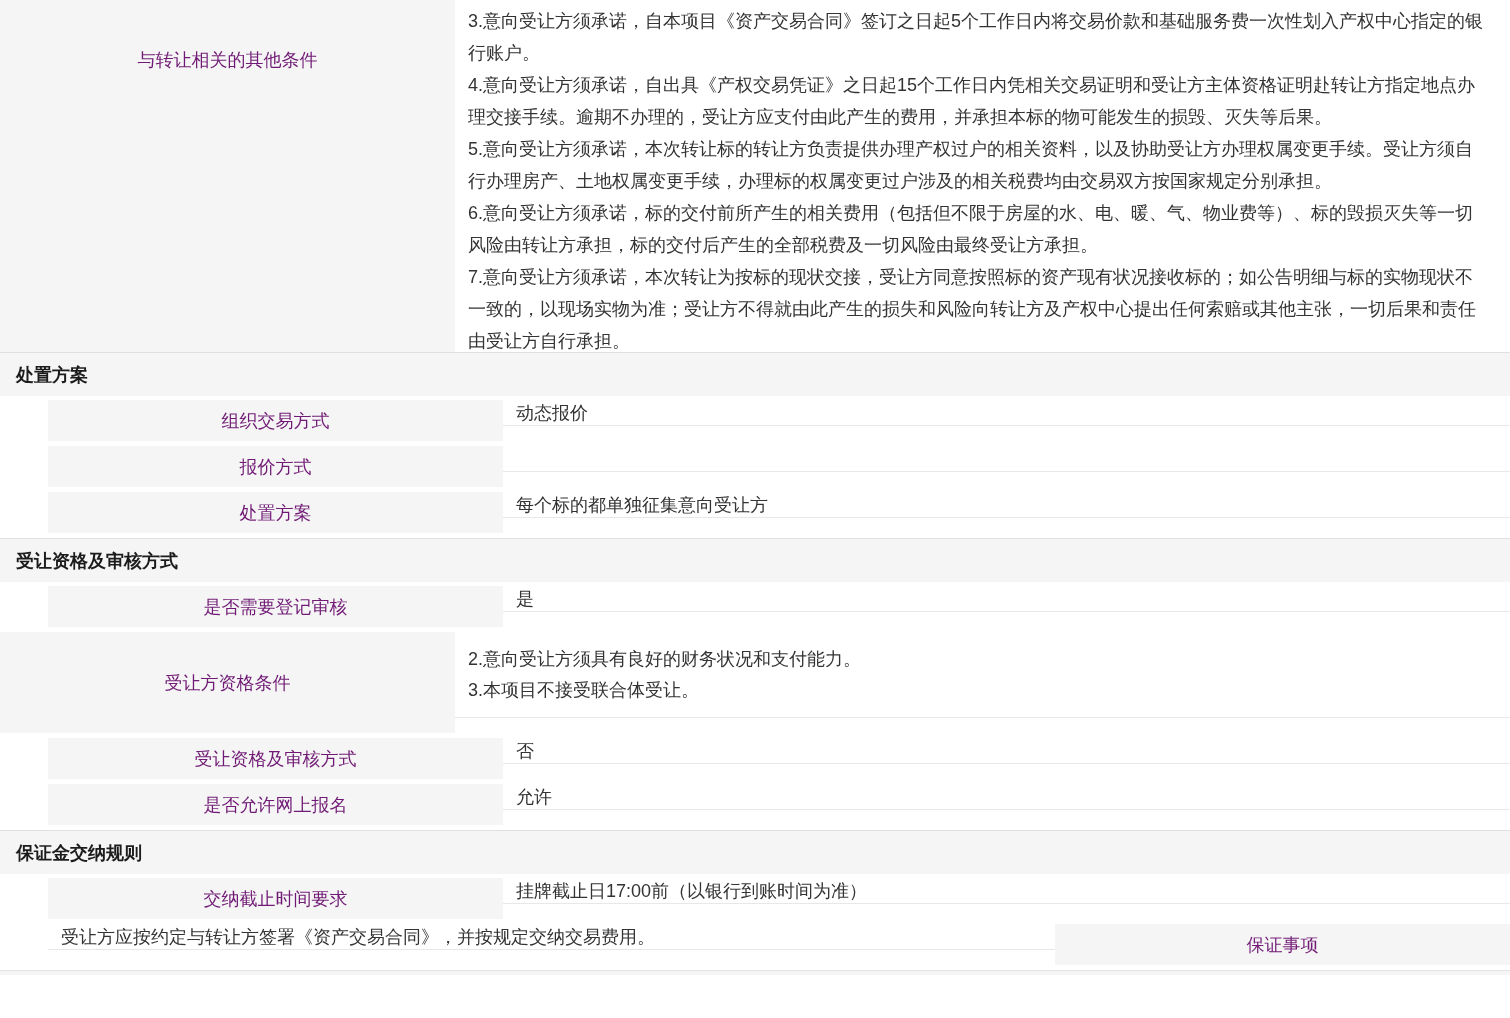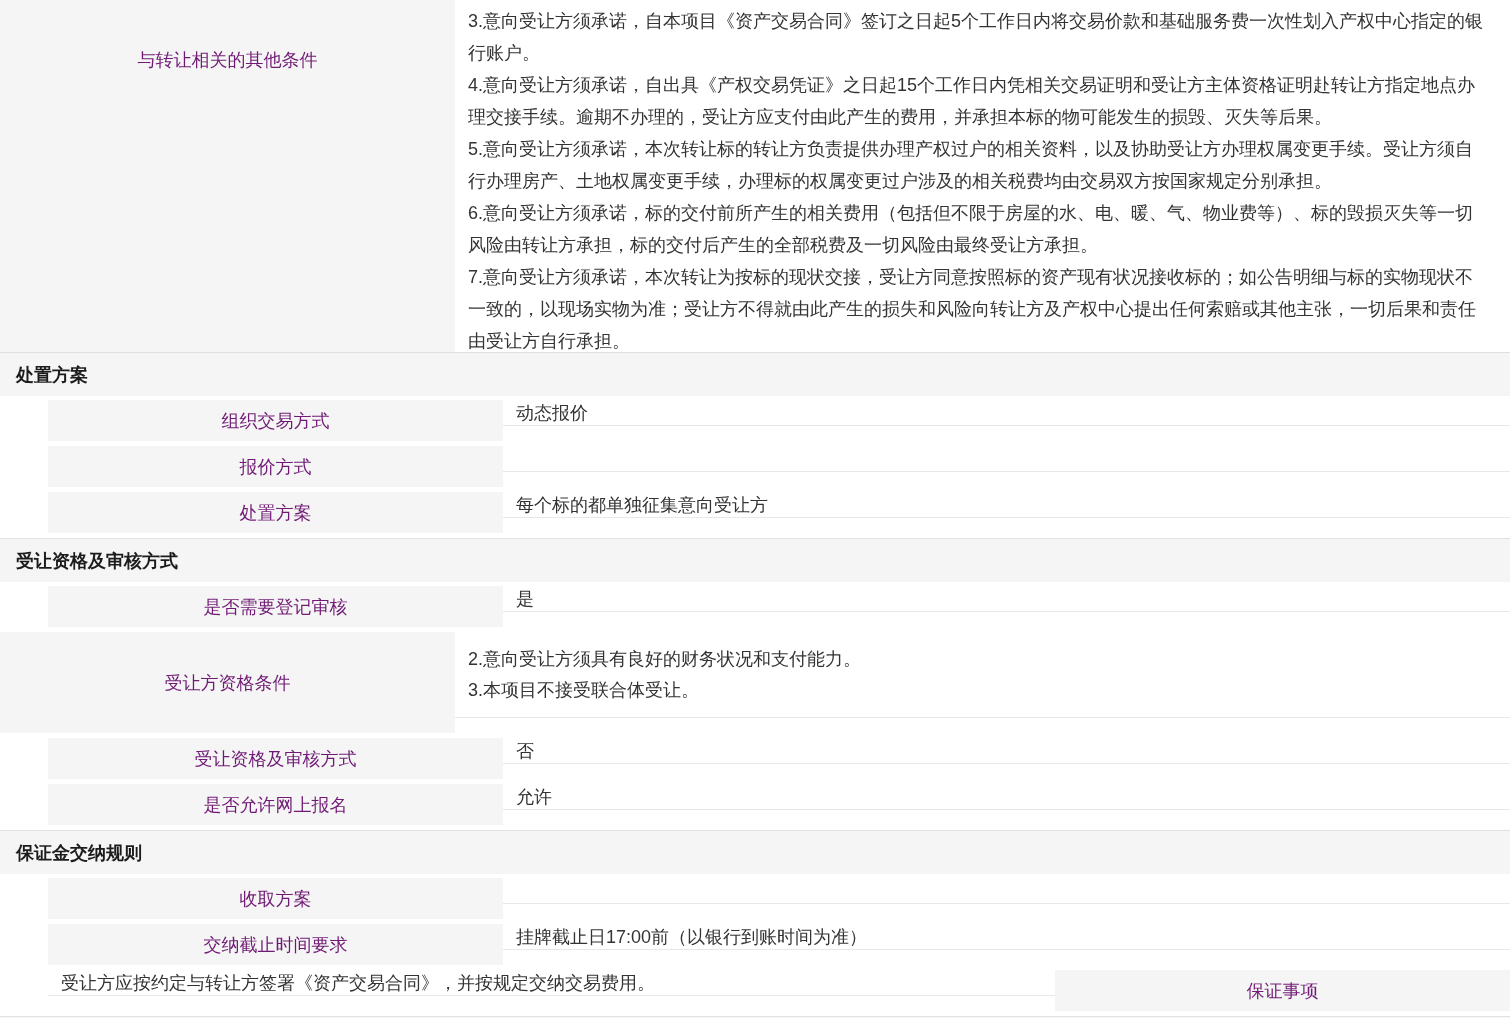--- a/index.html
+++ b/index.html
@@ -136,24 +136,20 @@
 
   <div class="row single">
     <div class="cell label">是否允许网上报名</div>
     <div class="cell value">允许</div>
   </div>
 
   <div class="section-header">
     <span>保证金交纳规则</span>
   </div>
 
-  <div class="row single">
-    <div class="cell label">收取方案</div>
-    <div class="cell value"></div>
-  </div>
 
   <div class="row single">
     <div class="cell label">交纳截止时间要求</div>
     <div class="cell value">挂牌截止日17:00前（以银行到账时间为准）</div>
   </div>
 
   <div class="row single">
     <div class="cell value">受让方应按约定与转让方签署《资产交易合同》，并按规定交纳交易费用。</div>
     <div class="cell label">保证事项</div>
   </div>

